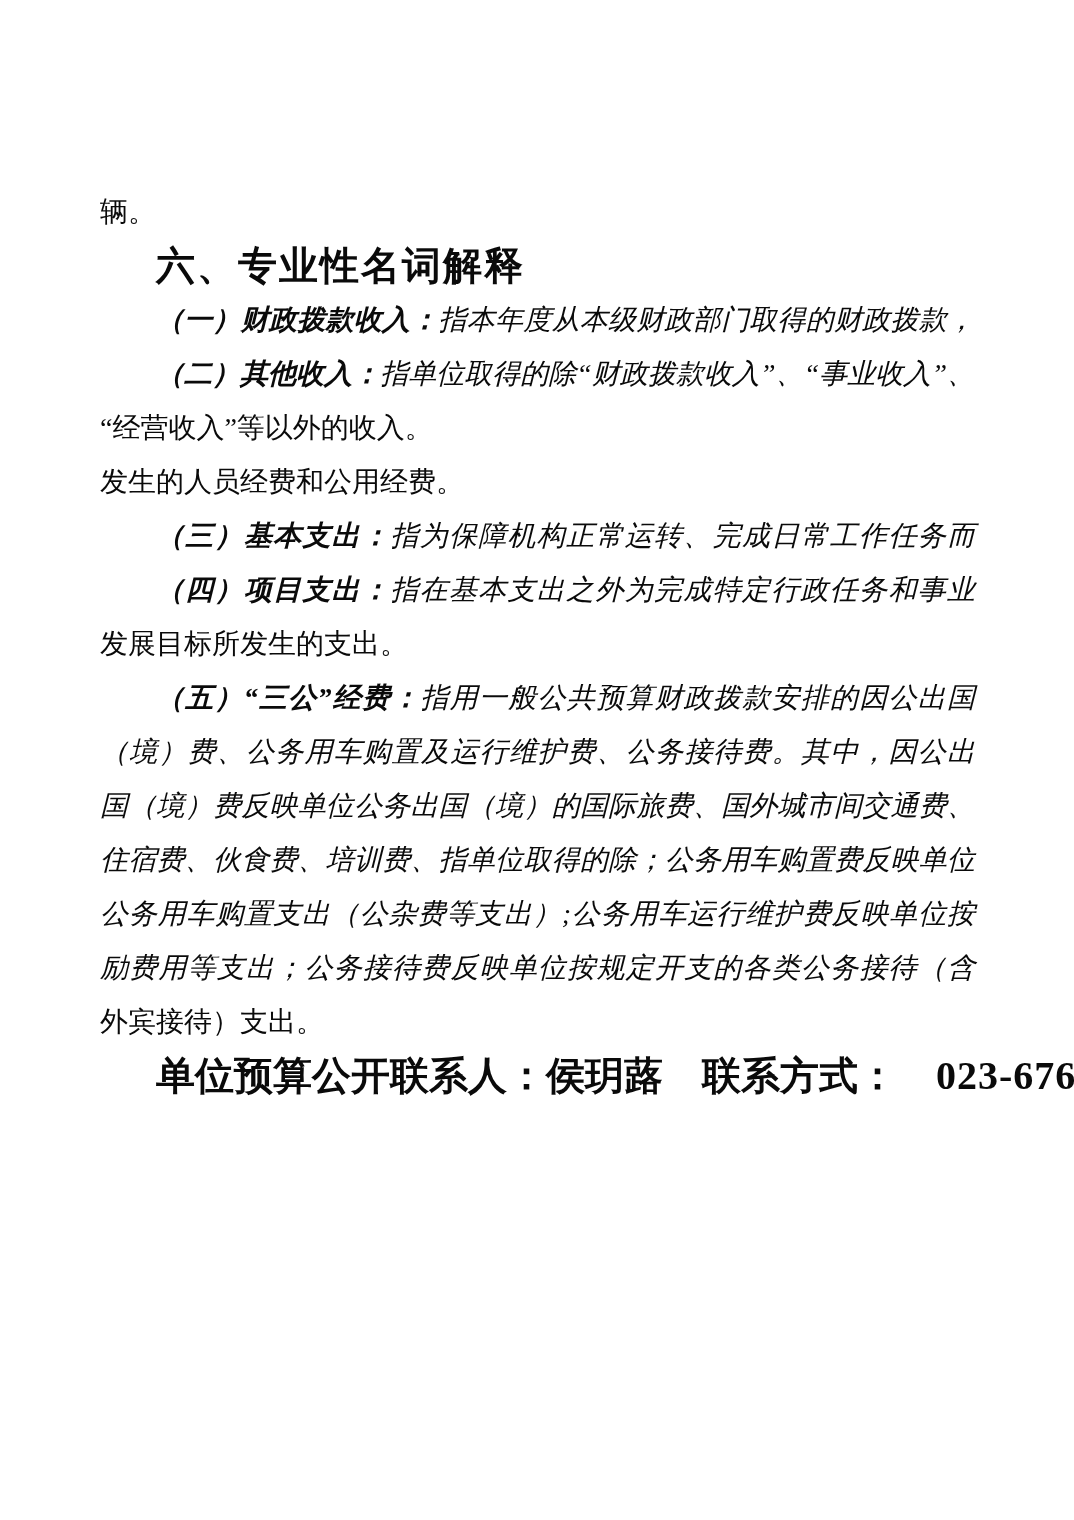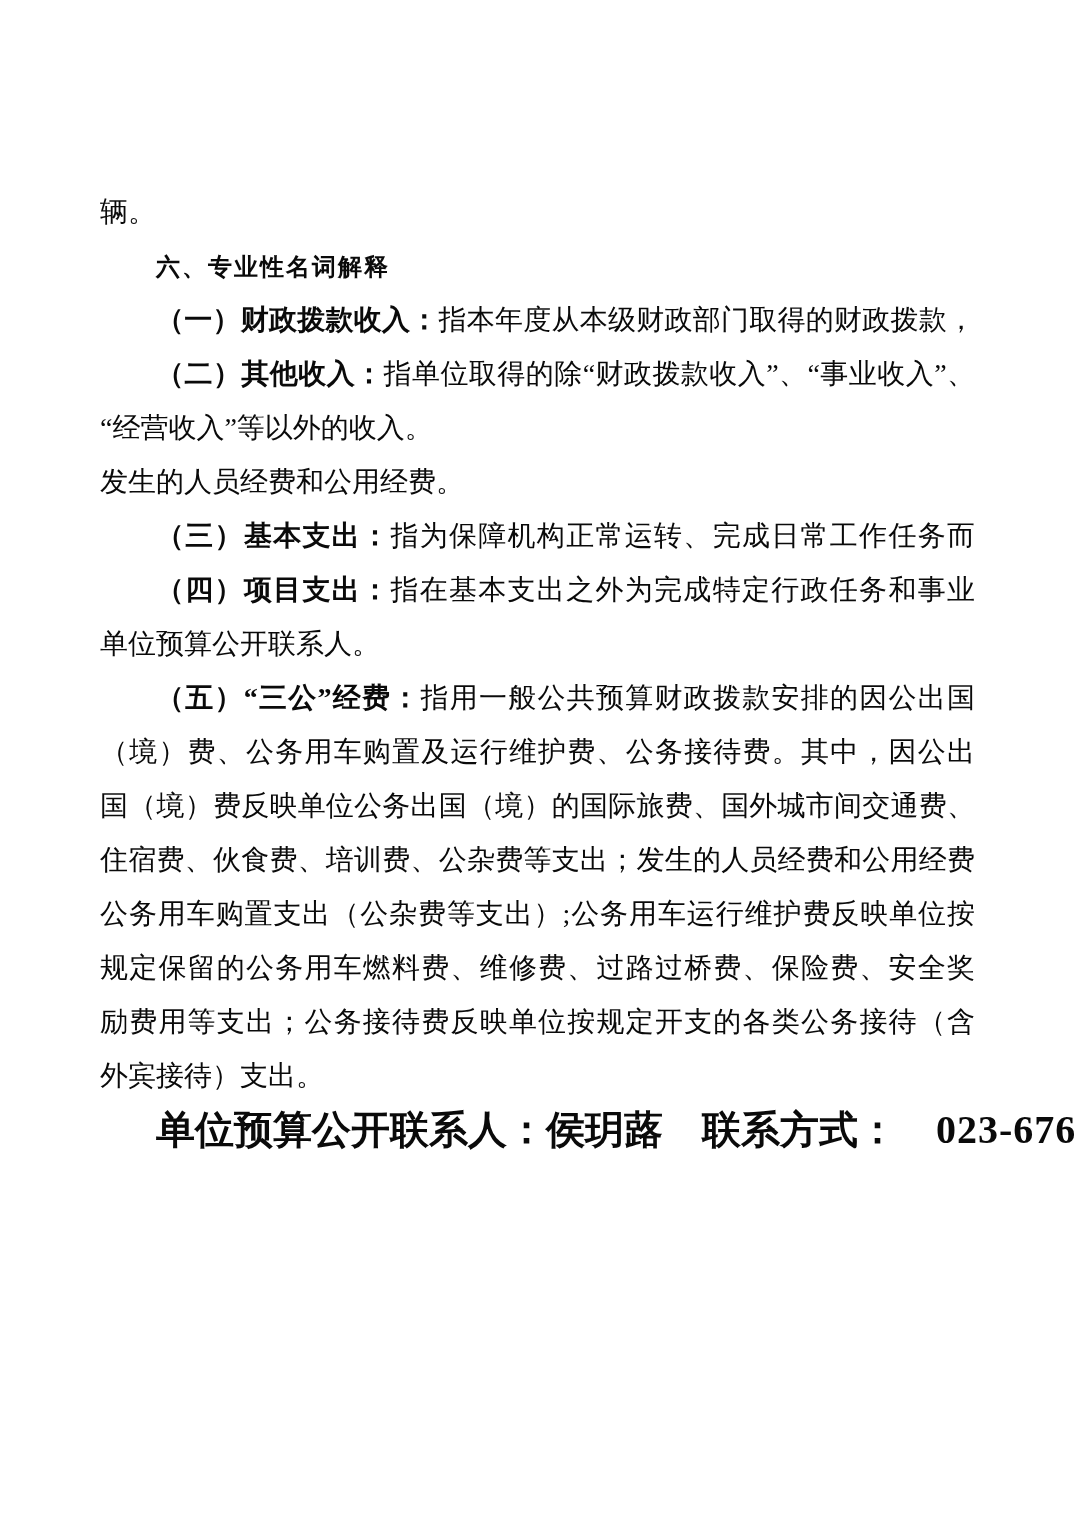--- a/index.html
+++ b/index.html
@@ -29,35 +29,36 @@
     font-size: 28px;
     color: #0a0a0a;
     text-align: left;
     white-space: nowrap;
   }
   .line.fill {
     white-space: normal;
     text-align: justify;
     text-justify: inter-character;
     text-align-last: justify;
+    font-style: italic;
     -moz-text-align-last: justify;
   }
   .line.indent {
     text-indent: 56px;
   }
   .seg-body {
     font-weight: normal;
   }
   .seg-lead {
     font-weight: bold;
   }
   .seg-heading {
     font-family: "Liberation Sans", "DejaVu Sans", sans-serif;
     font-weight: bold;
-    font-size: 24px;
+    font-size: 39px;
     letter-spacing: 2px;
   }
   .seg-contact {
     font-weight: bold;
     font-size: 39px;
   }
   .seg-phone {
     font-family: "Liberation Serif", "DejaVu Serif", serif;
     font-weight: bold;
     font-size: 40px;
@@ -70,24 +71,23 @@
 <div class="page">
   <div class="doc" id="doc">
       <div class="line"><span class="seg-body">辆。</span></div>
       <div class="line indent"><span class="seg-heading">六、专业性名词解释</span></div>
       <div class="line indent fill"><span class="seg-lead">（一）财政拨款收入：</span><span class="seg-body">指本年度从本级财政部门取得的财政拨款，</span></div>
       <div class="line indent fill"><span class="seg-lead">（二）其他收入：</span><span class="seg-body">指单位取得的除“财政拨款收入”、“事业收入”、</span></div>
       <div class="line"><span class="seg-body">“经营收入”等以外的收入。</span></div>
       <div class="line"><span class="seg-body">发生的人员经费和公用经费。</span></div>
       <div class="line indent fill"><span class="seg-lead">（三）基本支出：</span><span class="seg-body">指为保障机构正常运转、完成日常工作任务而</span></div>
       <div class="line indent fill"><span class="seg-lead">（四）项目支出：</span><span class="seg-body">指在基本支出之外为完成特定行政任务和事业</span></div>
-      <div class="line"><span class="seg-body">单位预算公开联系人。</span></div>
+      <div class="line"><span class="seg-body">发展目标所发生的支出。</span></div>
       <div class="line indent fill"><span class="seg-lead">（五）“三公”经费：</span><span class="seg-body">指用一般公共预算财政拨款安排的因公出国</span></div>
       <div class="line fill"><span class="seg-body">（境）费、公务用车购置及运行维护费、公务接待费。其中，因公出</span></div>
       <div class="line fill"><span class="seg-body">国（境）费反映单位公务出国（境）的国际旅费、国外城市间交通费、</span></div>
-      <div class="line fill"><span class="seg-body">住宿费、伙食费、培训费、公杂费等支出；发生的人员经费和公用经费</span></div>
+      <div class="line fill"><span class="seg-body">住宿费、伙食费、培训费、指单位取得的除；公务用车购置费反映单位</span></div>
       <div class="line fill"><span class="seg-body">公务用车购置支出（公杂费等支出）;公务用车运行维护费反映单位按</span></div>
-      <div class="line fill"><span class="seg-body">规定保留的公务用车燃料费、维修费、过路过桥费、保险费、安全奖</span></div>
       <div class="line fill"><span class="seg-body">励费用等支出；公务接待费反映单位按规定开支的各类公务接待（含</span></div>
       <div class="line"><span class="seg-body">外宾接待）支出。</span></div>
       <div class="line indent"><span class="seg-contact">单位预算公开联系人：侯玥蕗　联系方式：　</span><span class="seg-phone">023-67608196</span></div>
     </div>
 </div>
 
 </body></html>

